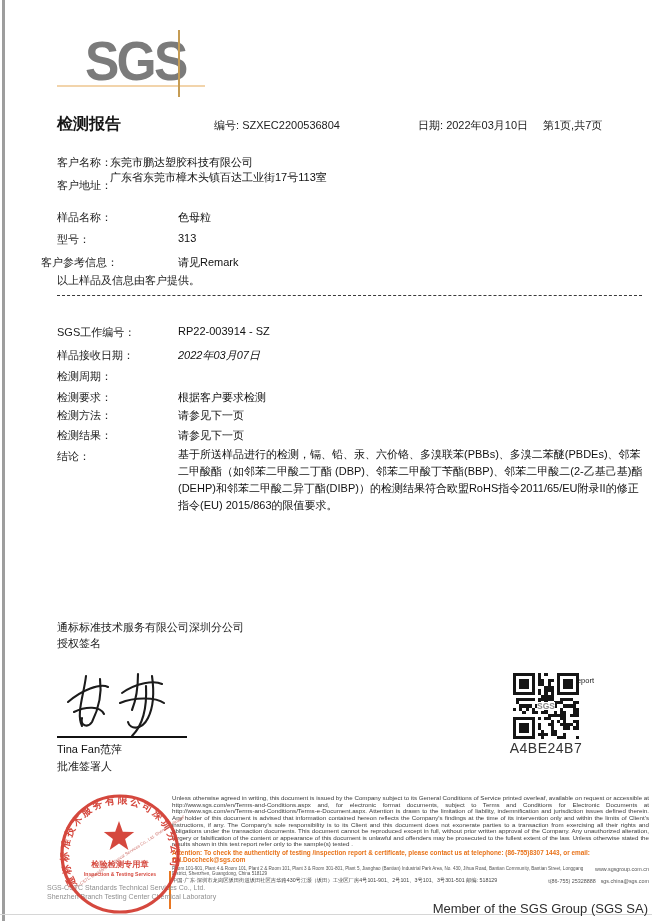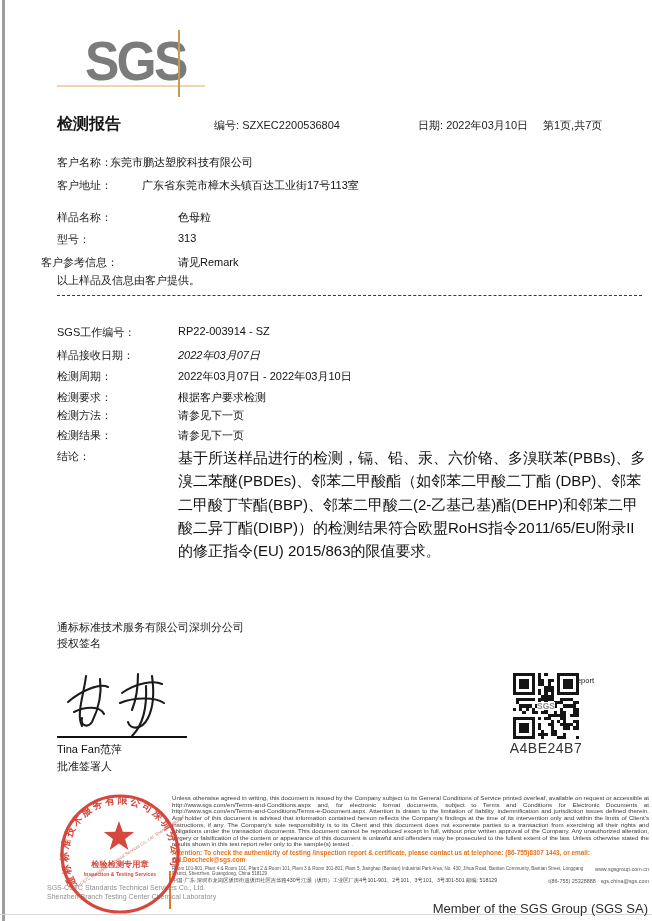--- a/index.html
+++ b/index.html
@@ -9,21 +9,21 @@
   .lbl{font-size:11px;color:#1c1c1c;}
   .val{font-size:11px;color:#111;}
   .edge-left{position:absolute;left:2px;top:0;width:3px;height:921px;background:#9d9d9d;}
   .edge-bottom{position:absolute;left:0;top:914px;width:652px;height:1px;background:#d6d6d6;}
   .logo-text{font-size:56px;font-weight:900;color:#7b7b7b;letter-spacing:-3px;line-height:1;
              transform:scaleX(.92);transform-origin:left top;}
   .logo-hline{position:absolute;left:57px;top:85px;width:148px;height:2px;background:#f2d4ab;}
   .logo-vline{position:absolute;left:178px;top:30px;width:2px;height:67px;background:#c59c54;}
   .report-title{font-size:16px;font-weight:bold;color:#161616;}
   .dashed-sep{position:absolute;left:57px;top:295px;width:585px;border-top:1px dashed #3a3a3a;}
-  .conclusion{font-size:15px;line-height:1.55;width:468px;color:#111;}
+  .conclusion{font-size:11px;line-height:1.55;width:468px;color:#111;}
   .sig-line{position:absolute;left:57px;top:736px;width:130px;height:2px;background:#111;}
   .small-cap{font-size:7.5px;color:#222;text-align:center;width:96px;}
   .qr-id{font-size:14px;color:#333;text-align:center;width:96px;letter-spacing:.5px;}
   .legal-wrap{position:absolute;left:172px;top:795px;width:477px;}
   .legal{font-size:6.2px;line-height:1.07;text-align:justify;color:#3a3a3a;margin:0;}
   .attention{font-size:6.4px;line-height:1.15;color:#e8731a;font-weight:bold;margin:1px 0 0 0;}
   .addr-row{display:flex;align-items:flex-start;gap:5px;margin-top:2px;}
   .addr-en{flex:1;font-size:4.6px;color:#555;line-height:1.1;}
   .addr-cn{flex:1;font-size:5.3px;color:#444;line-height:1.1;}
   .addr-side{font-size:5.4px;color:#555;white-space:nowrap;}
@@ -54,38 +54,37 @@
   </div>
   <div class="abs lbl" style="left:418px;top:118px;">
     <span>日期:</span>
     <span>2022年03月10日</span>
   </div>
   <div class="abs lbl" style="left:543px;top:118px;">第1页,共7页</div>
 
   <div class="abs lbl" style="left:57px;top:155px;">客户名称：</div>
   <div class="abs val" style="left:110px;top:155px;">东莞市鹏达塑胶科技有限公司</div>
   <div class="abs lbl" style="left:57px;top:178px;">客户地址：</div>
-  <div class="abs val" style="left:110px;top:178px;margin-left:32px;">广东省东莞市樟木头镇百达工业街17号113室</div>
+  <div class="abs val" style="left:110px;top:170px;">广东省东莞市樟木头镇百达工业街17号113室</div>
 
   <div class="abs lbl" style="left:57px;top:210px;">样品名称：</div>
   <div class="abs val" style="left:178px;top:210px;">色母粒</div>
   <div class="abs lbl" style="left:57px;top:232px;">型号：</div>
   <div class="abs val" style="left:178px;top:232px;">313</div>
   <div class="abs lbl" style="left:41px;top:255px;">客户参考信息：</div>
   <div class="abs val" style="left:178px;top:255px;">请见Remark</div>
   <div class="abs lbl" style="left:57px;top:273px;">以上样品及信息由客户提供。</div>
 
   <div class="dashed-sep"></div>
 
   <div class="abs lbl" style="left:57px;top:325px;">SGS工作编号：</div>
   <div class="abs val" style="left:178px;top:325px;">RP22-003914 - SZ</div>
   <div class="abs lbl" style="left:57px;top:348px;">样品接收日期：</div>
   <div class="abs val" style="left:178px;top:348px;font-style:italic;">2022年03月07日</div>
   <div class="abs lbl" style="left:57px;top:369px;">检测周期：</div>
-  <div class="abs val" style="left:178px;top:369px;">2022年03月07日 - 2022年03月10日</div>
   <div class="abs lbl" style="left:57px;top:390px;">检测要求：</div>
   <div class="abs val" style="left:178px;top:390px;">根据客户要求检测</div>
   <div class="abs lbl" style="left:57px;top:408px;">检测方法：</div>
   <div class="abs val" style="left:178px;top:408px;">请参见下一页</div>
   <div class="abs lbl" style="left:57px;top:428px;">检测结果：</div>
   <div class="abs val" style="left:178px;top:428px;">请参见下一页</div>
 
   <div class="abs lbl" style="left:57px;top:449px;">结论：</div>
   <div class="abs conclusion" style="left:178px;top:446px;">基于所送样品进行的检测，镉、铅、汞、六价铬、多溴联苯(PBBs)、多溴二苯醚(PBDEs)、邻苯二甲酸酯（如邻苯二甲酸二丁酯 (DBP)、邻苯二甲酸丁苄酯(BBP)、邻苯二甲酸二(2-乙基己基)酯(DEHP)和邻苯二甲酸二异丁酯(DIBP)）的检测结果符合欧盟RoHS指令2011/65/EU附录II的修正指令(EU) 2015/863的限值要求。</div>
 

